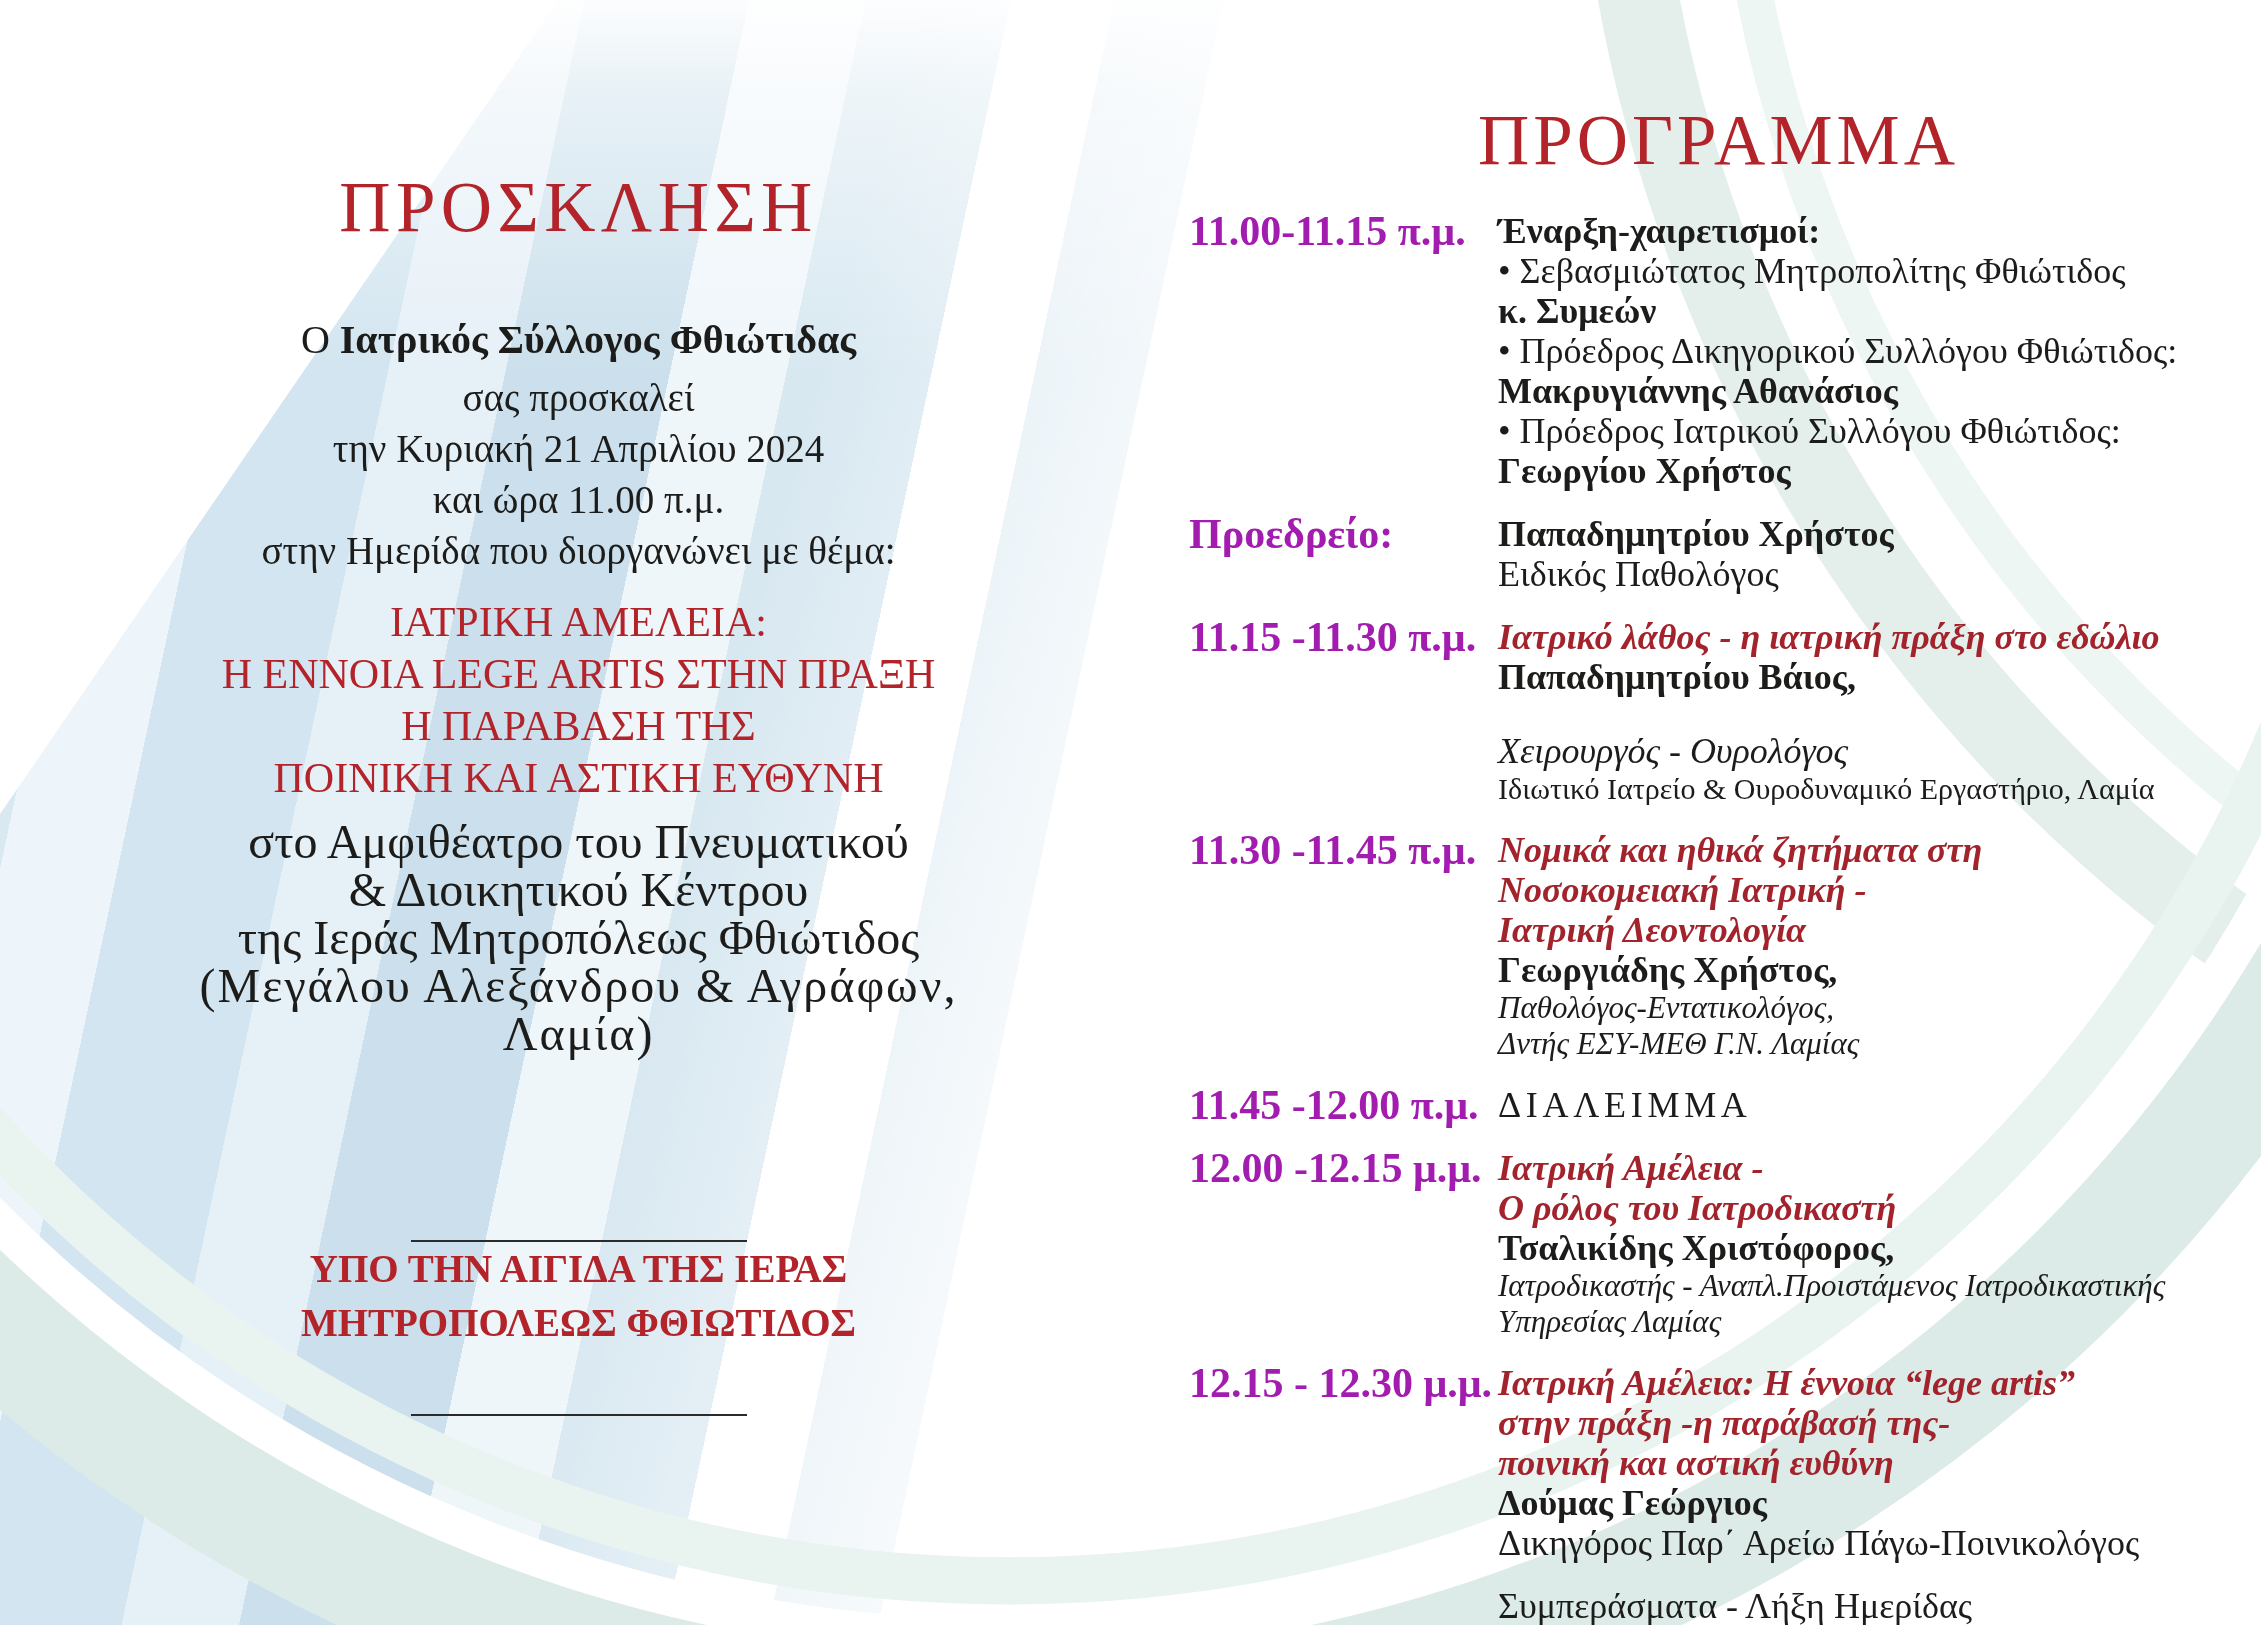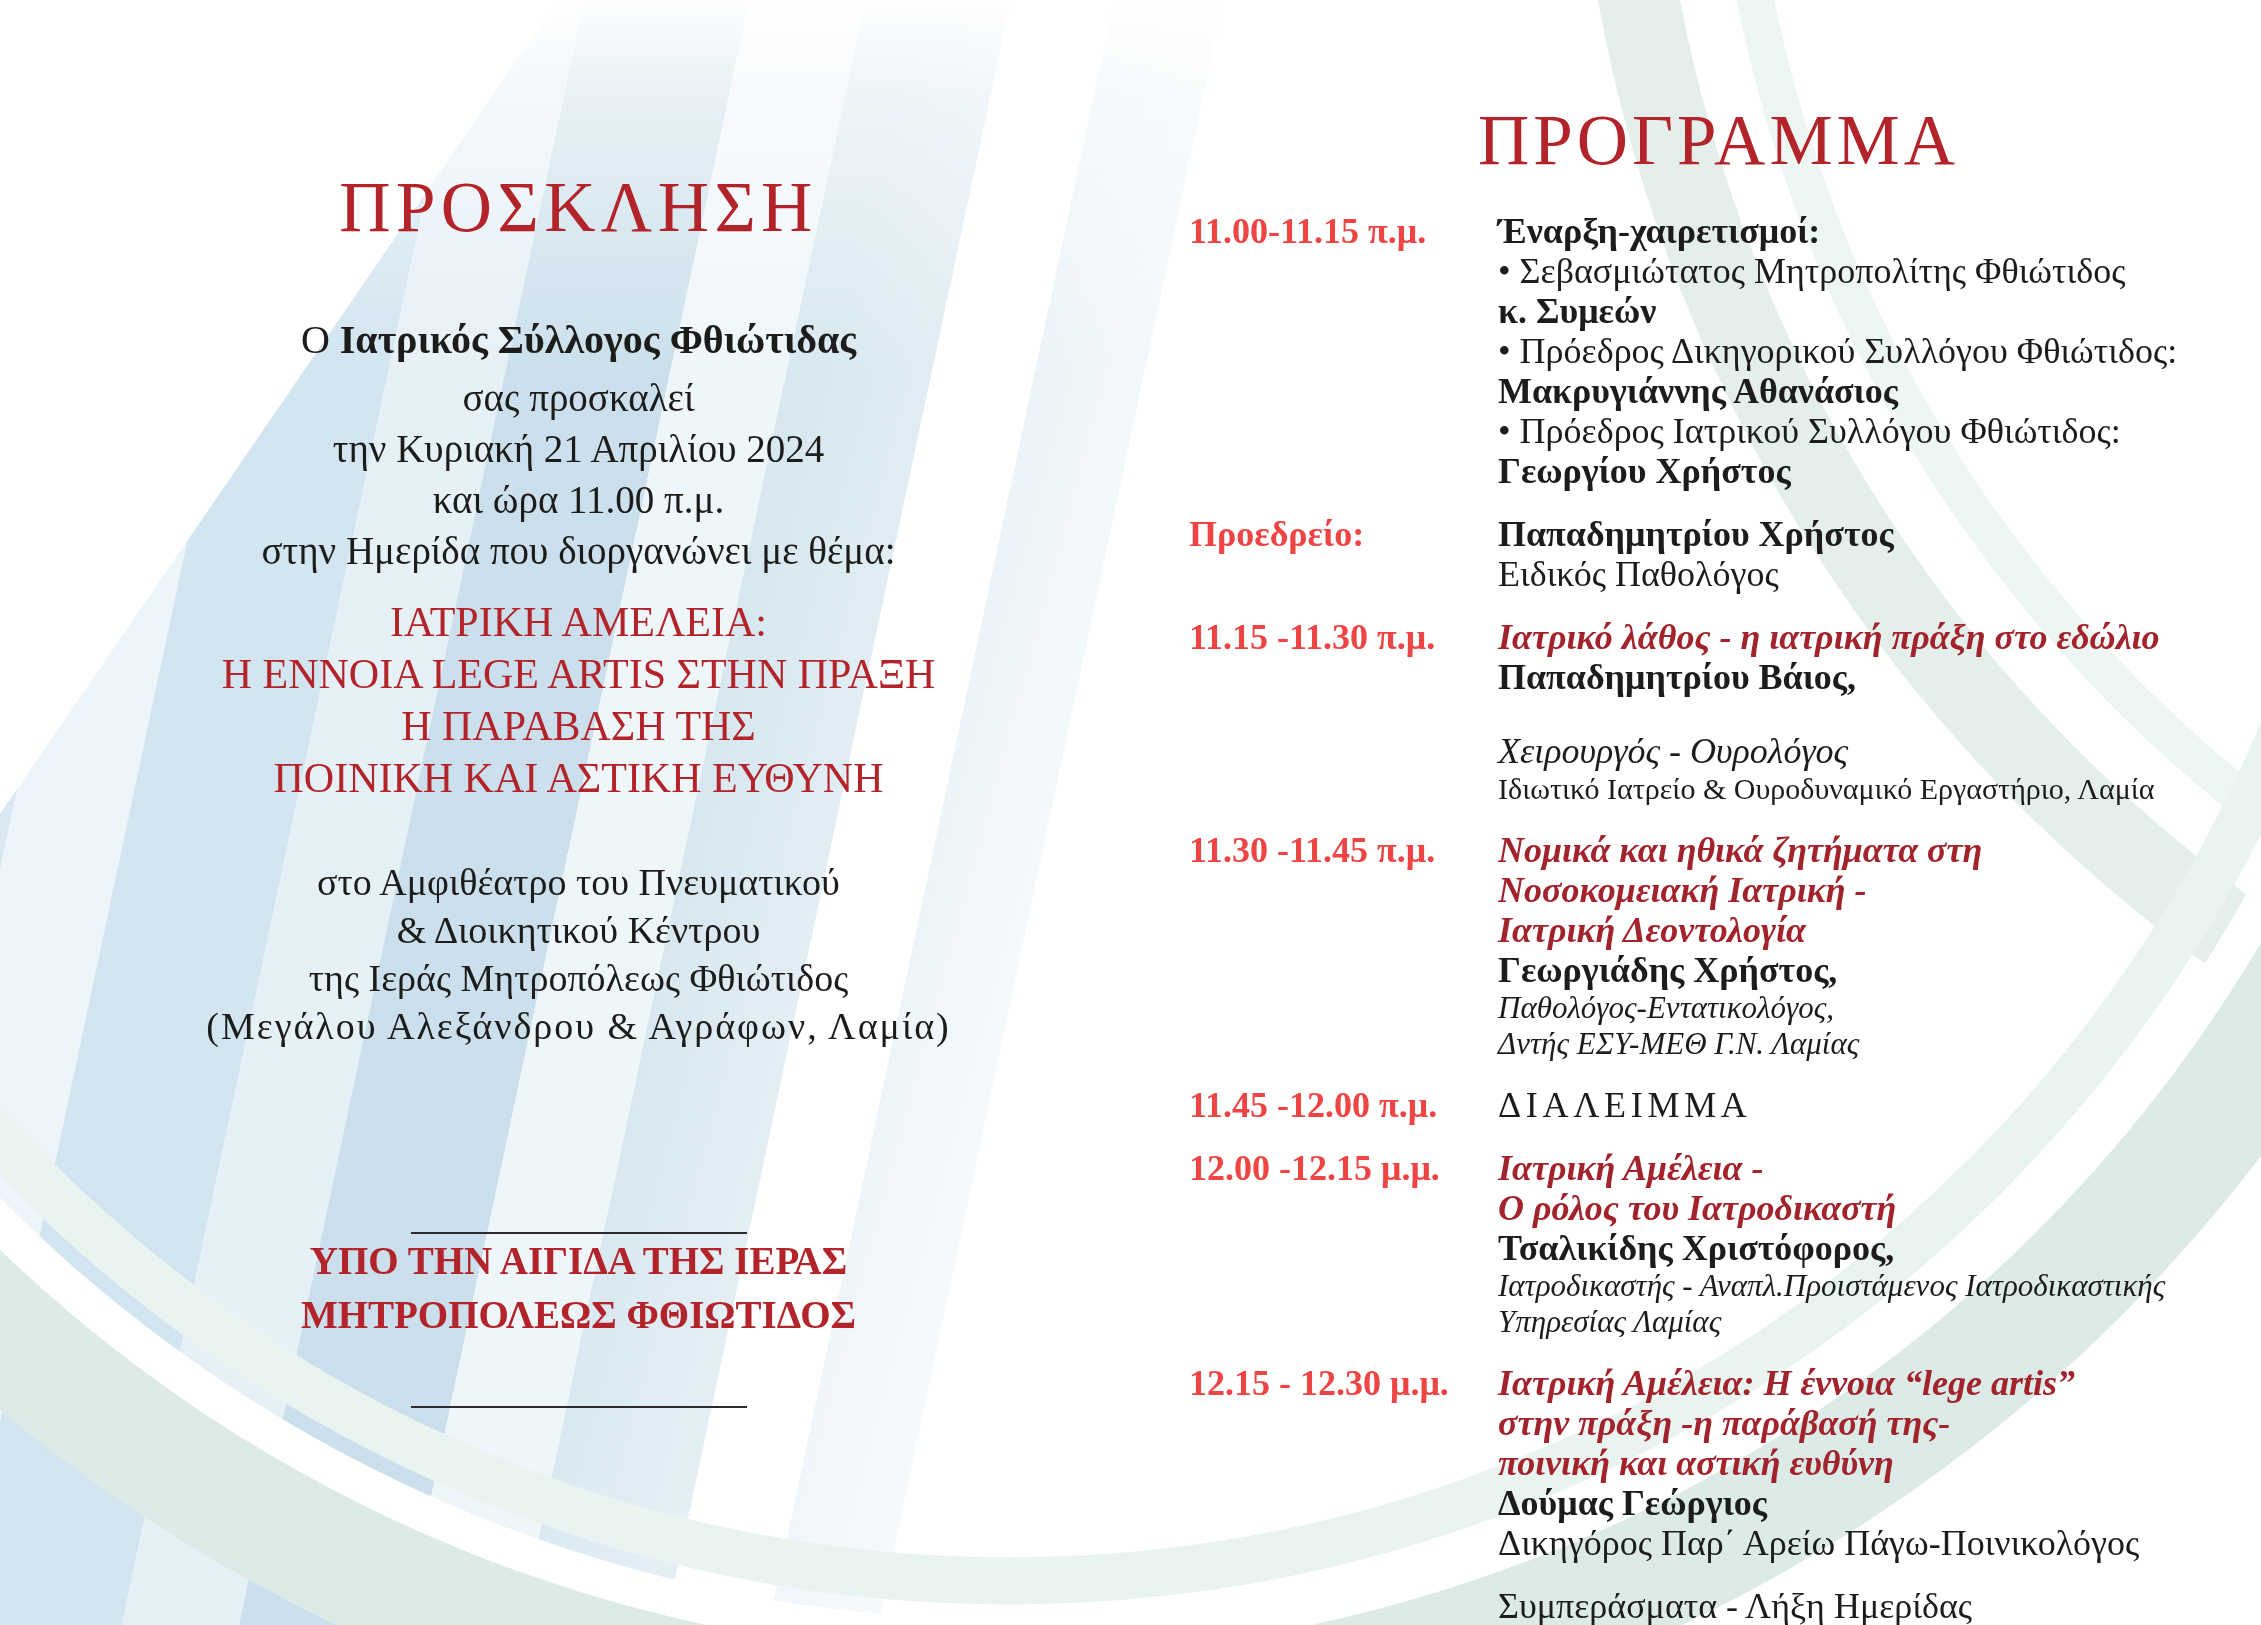--- a/index.html
+++ b/index.html
@@ -40,31 +40,31 @@
       linear-gradient(105deg,rgba(255,255,255,0) 34%,rgba(255,255,255,.8) 50%,#ffffff 58%);
   }
   .bg-swoosh{position:absolute;inset:0;}
   
   .left-col{position:absolute;left:168px;top:168px;width:821px;text-align:center;}
   .h-display{font-size:71px;line-height:79px;font-weight:400;color:#b2242a;letter-spacing:5.4px;margin:0;}
   .intro{margin-top:67px;font-size:39px;line-height:51px;}
   .intro-host{font-size:40px;margin-bottom:6.7px;}
   .b{font-weight:700;}
   .topic{margin-top:20px;color:#b2242a;font-weight:400;font-size:42px;line-height:52px;}
-  .venue{margin-top:54px;font-size:38px;line-height:48px;}
+  .venue{margin-top:14px;font-size:48px;line-height:48px;}
   .venue .wide{letter-spacing:2px;}
   .rule{width:336px;border:0;border-top:2.7px solid #2b2b2b;margin:182px auto 0;}
   .rule.bottom{margin-top:64px;}
   .aegis{color:#b2242a;font-weight:700;font-size:39px;line-height:54px;}
   
   .right-col{position:absolute;left:1189px;top:101px;width:996px;}
   .right-col .h-display{margin-left:289px;letter-spacing:4px;text-align:left;}
   .entries{margin-top:31px;display:grid;grid-template-columns:309px 1fr;row-gap:23px;}
   .entry{display:contents;}
-  .time{color:#ef4444;font-weight:700;font-size:36px;line-height:40px;}
+  .time{color:#a21caf;font-weight:700;font-size:42px;line-height:40px;}
   .content{font-size:36px;line-height:40px;}
   .content div{min-height:20px;}
   .content .n{}
   .content .ri{color:#a2232b;font-style:italic;font-weight:700;}
   .content .i{font-style:italic;margin-top:34px;}
   .content .s{font-size:30px;line-height:36px;}
   .content .si{font-size:31px;line-height:36px;font-style:italic;}
   .content .caps{letter-spacing:4.7px;}
 </style>
 </head>

